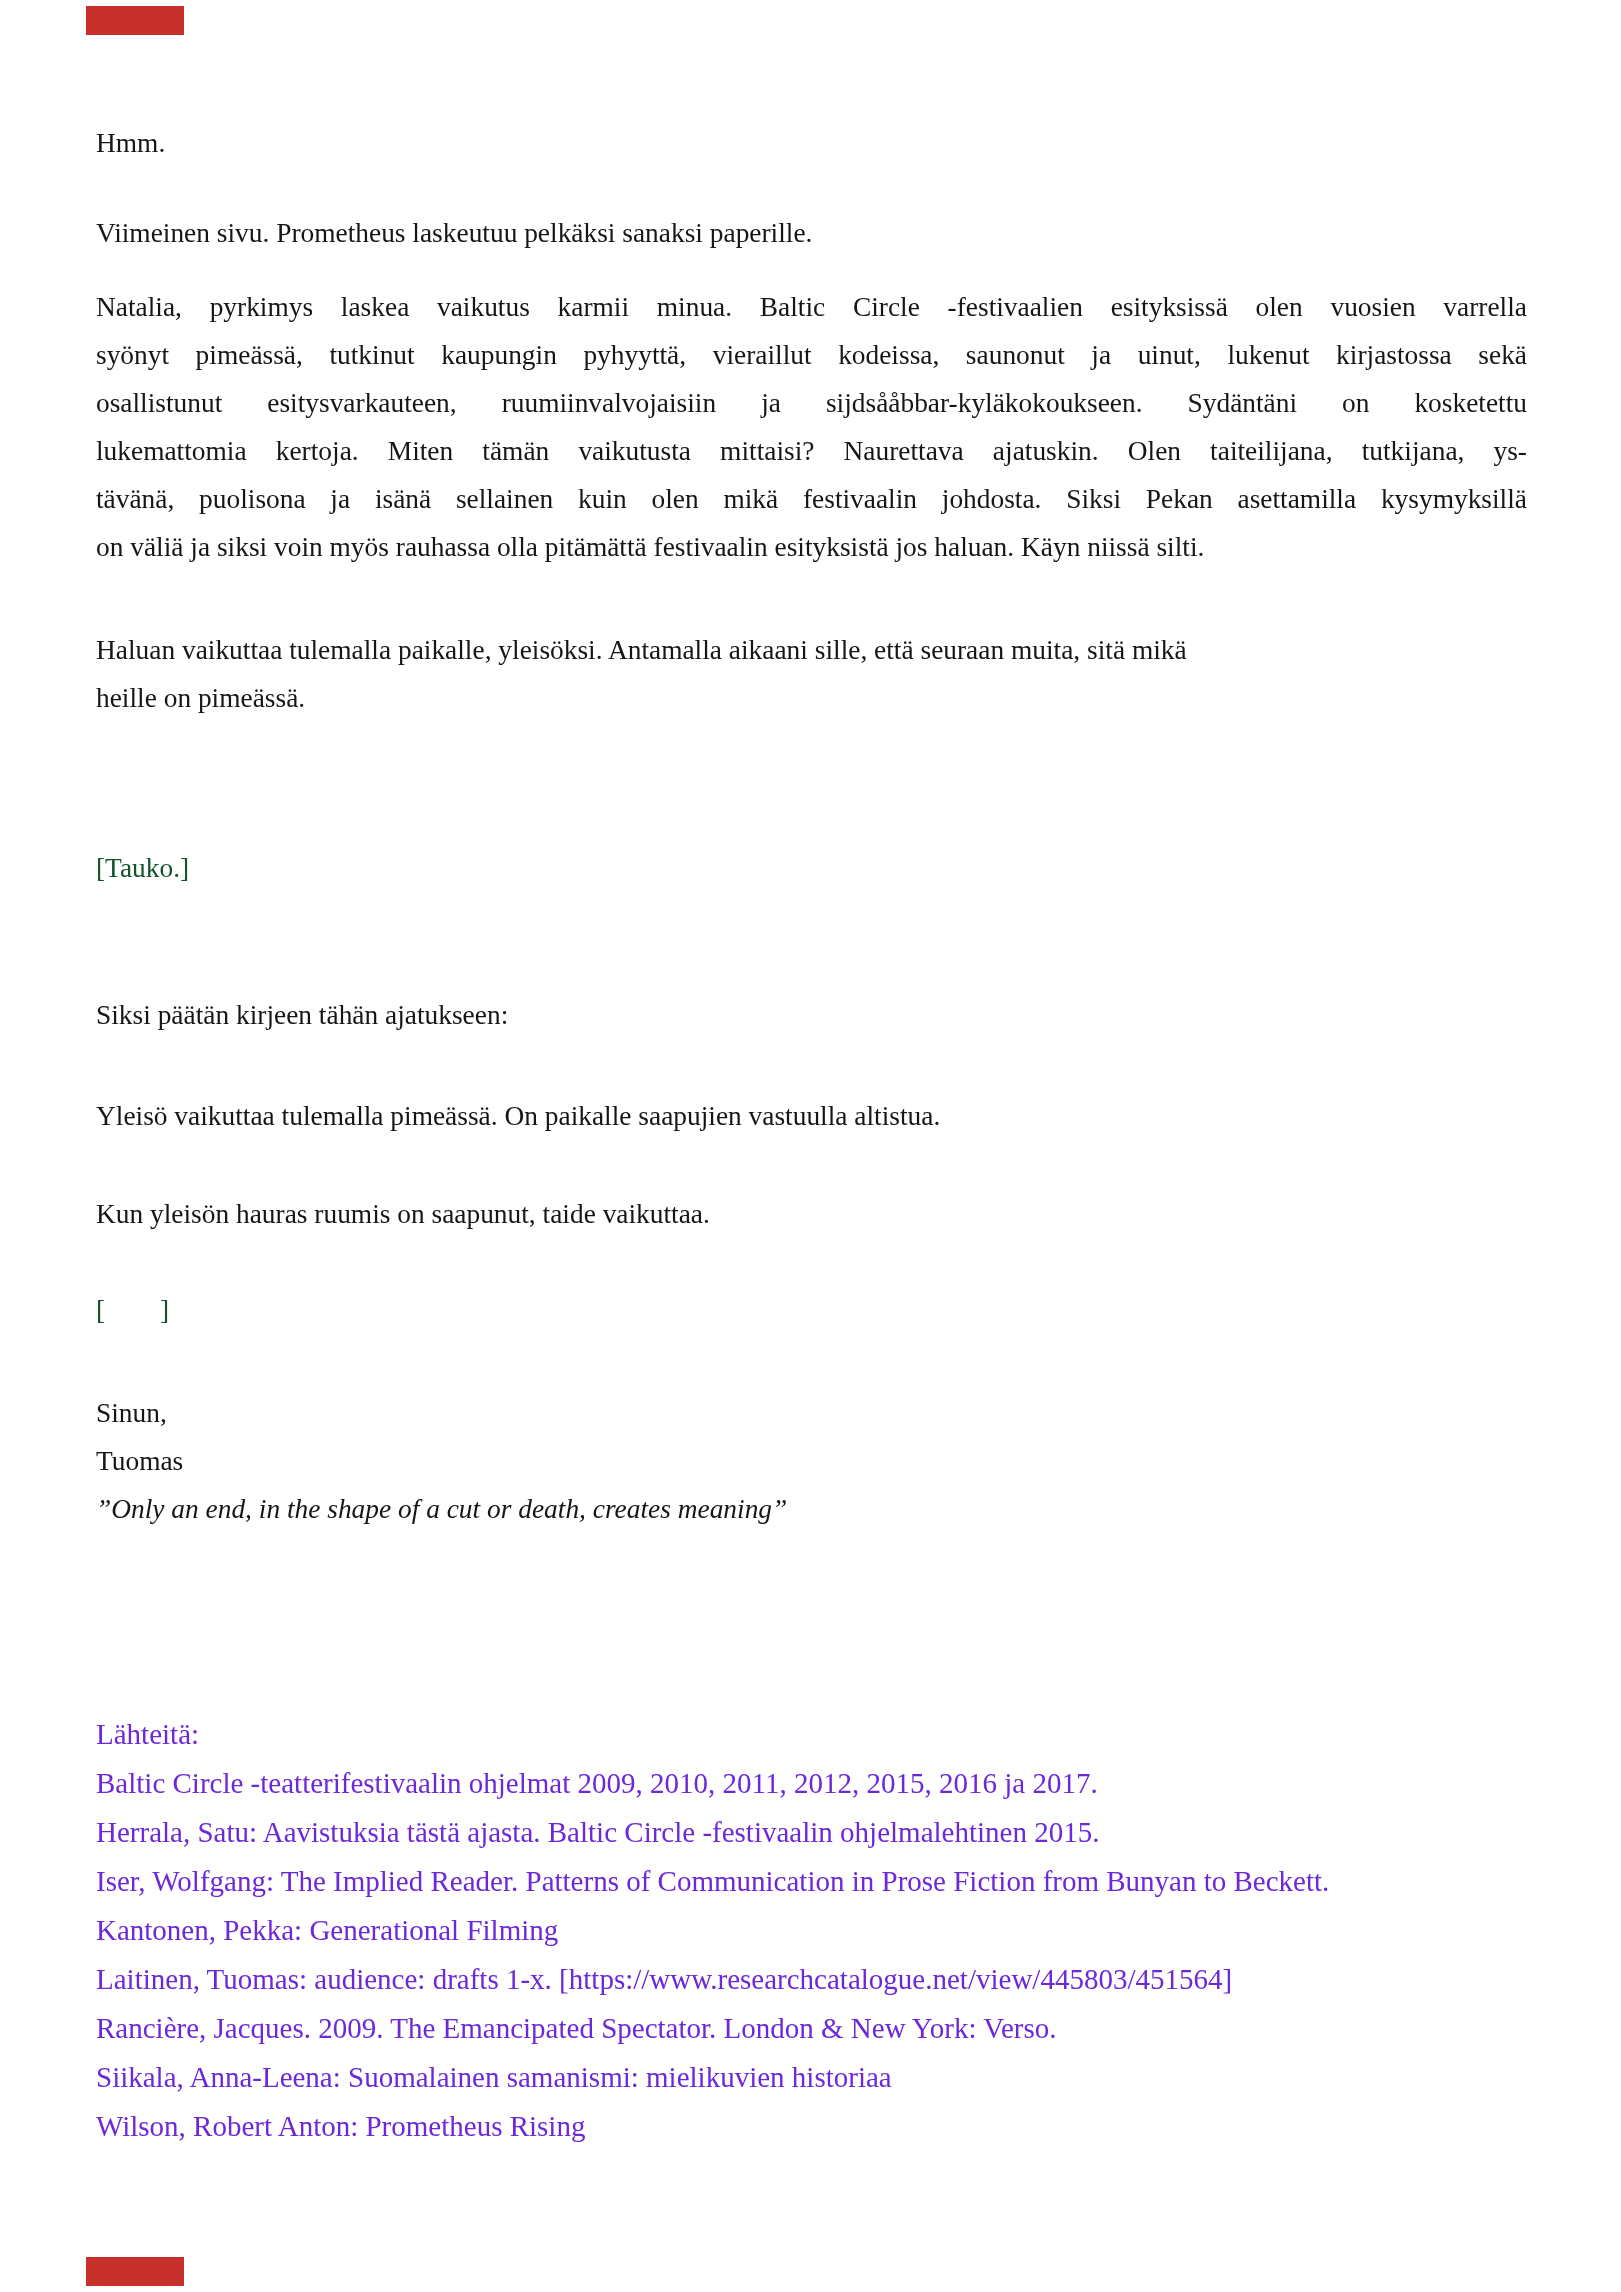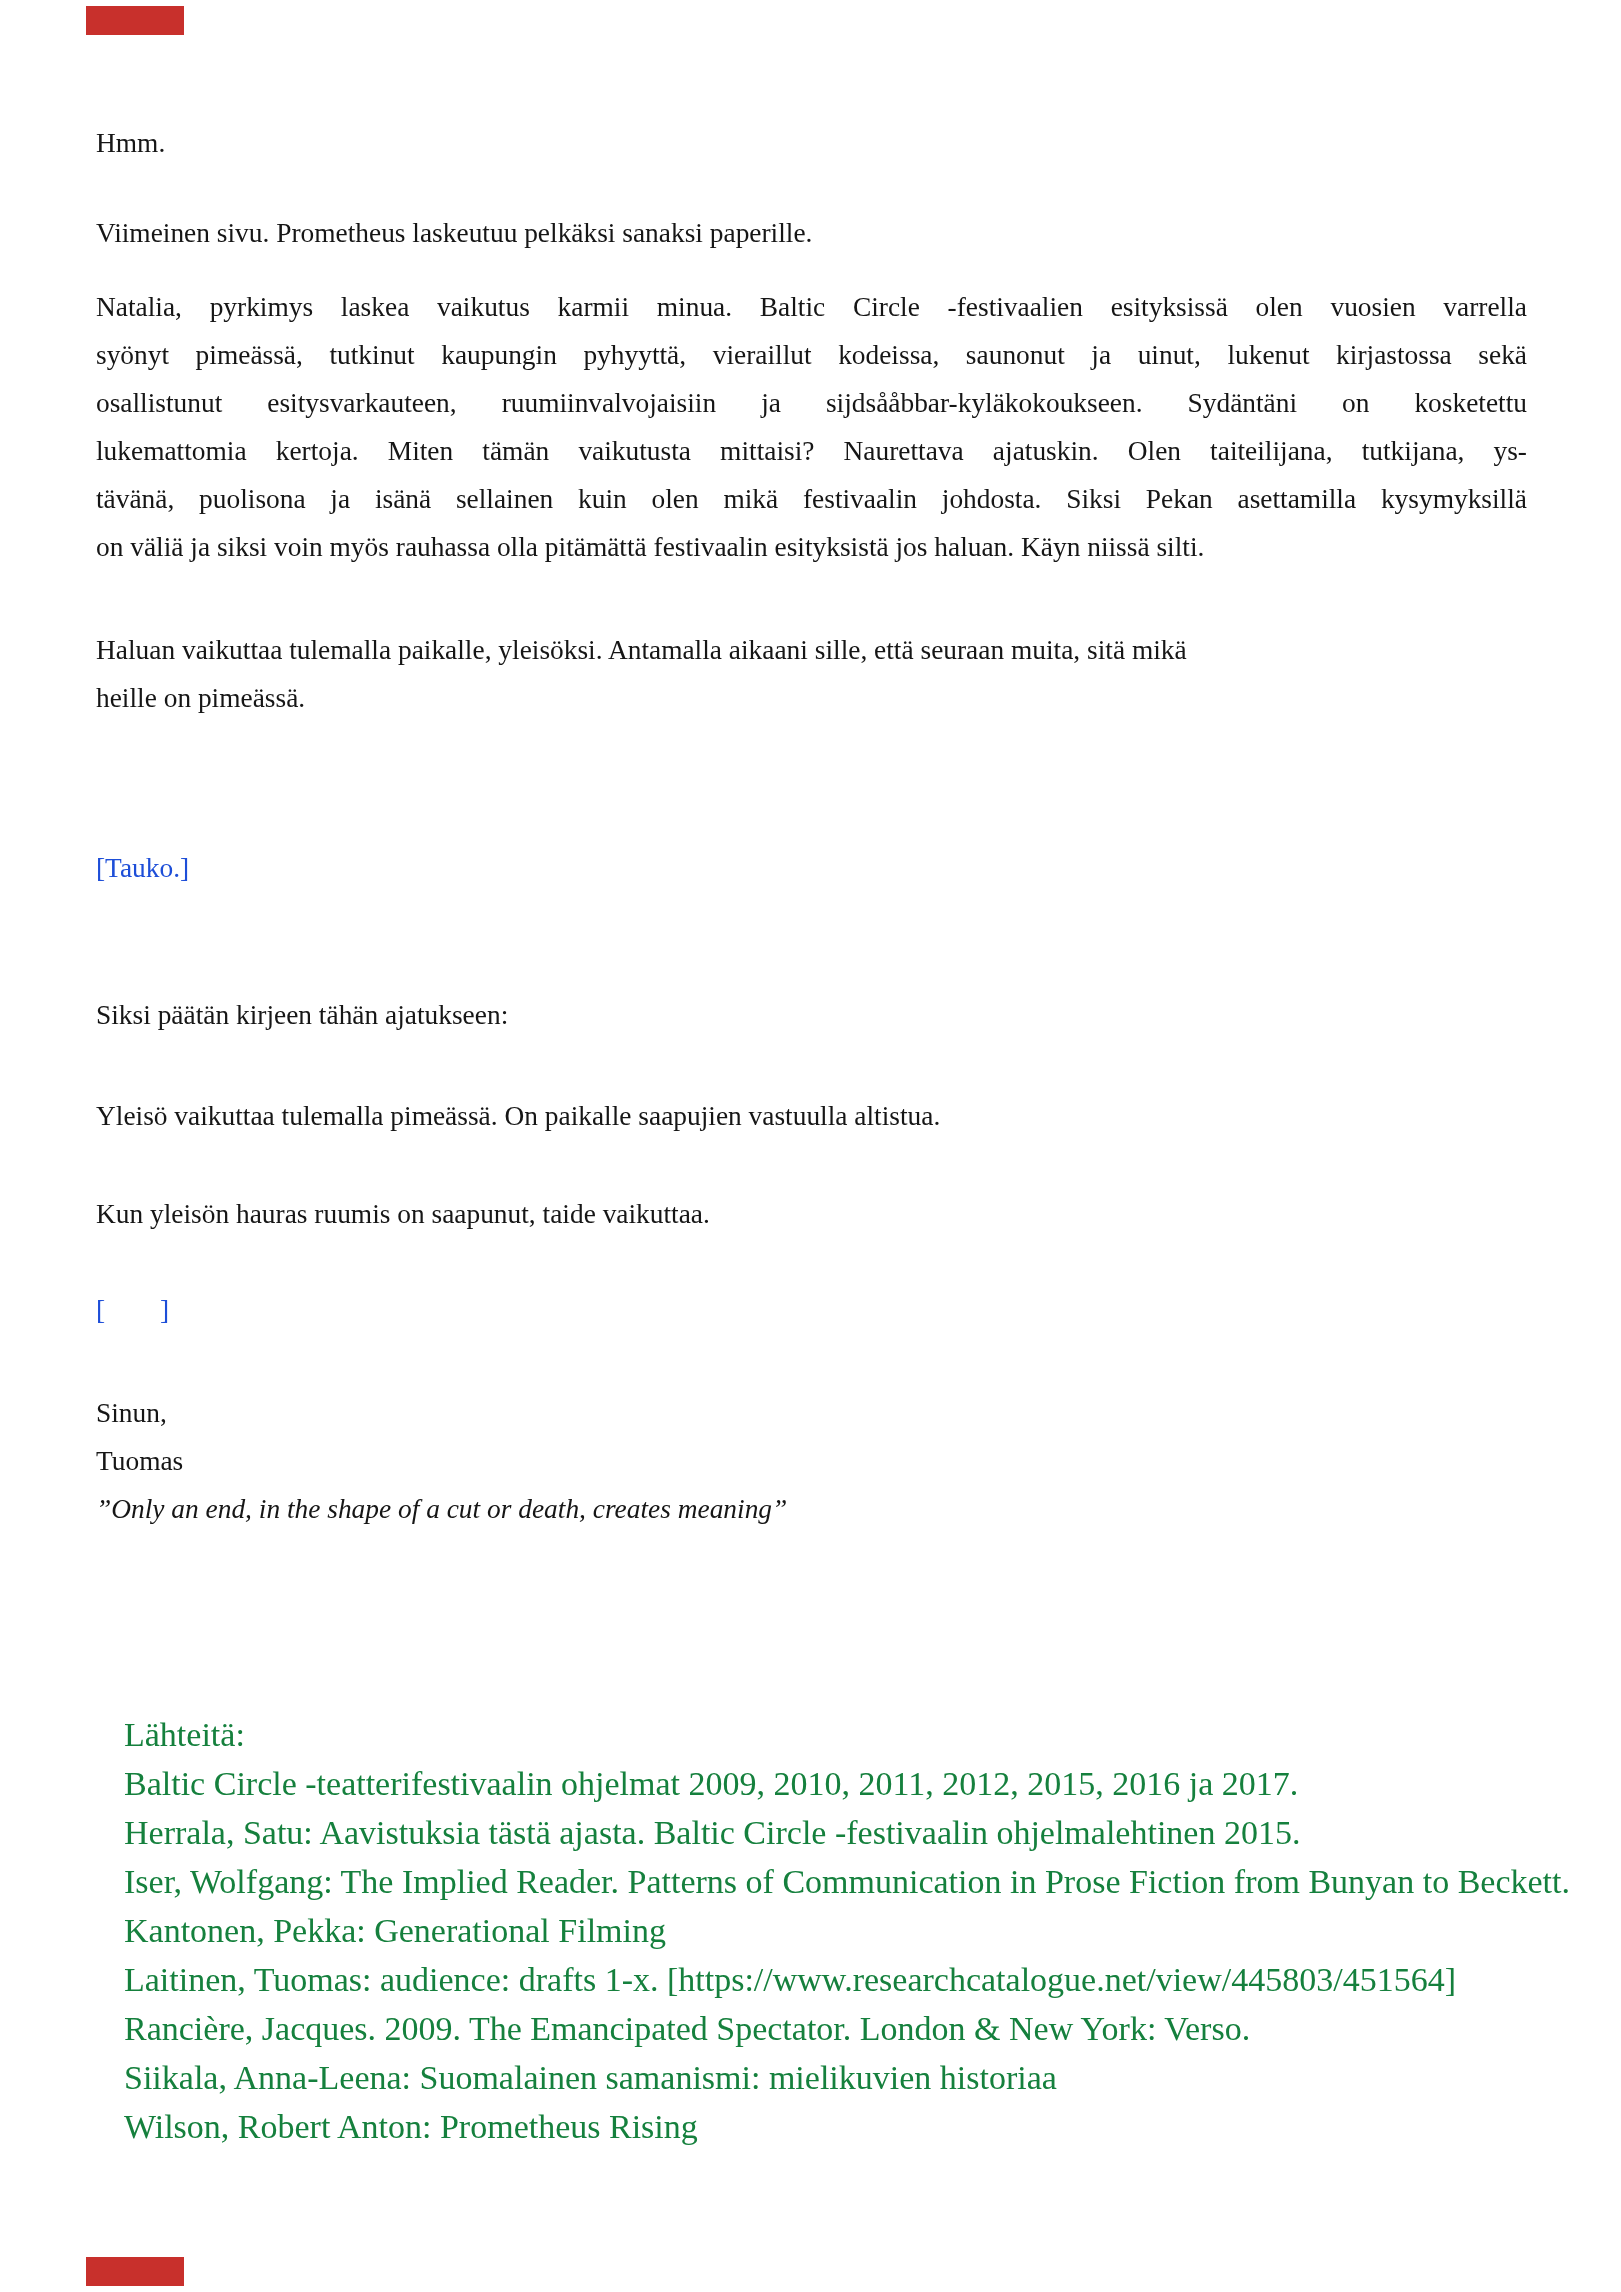--- a/index.html
+++ b/index.html
@@ -47,29 +47,28 @@
 
   .tline { white-space: normal; }
   .justified > .tline {
     text-align: justify;
     text-align-last: justify;
   }
   .justified > .tline:last-child {
     text-align-last: left;
   }
 
-  .red-text { color: #1d4ed8; }
+  .red-text { color: #14532d; }
   .pre { white-space: pre; }
   .quote-line { font-style: italic; }
 
   .b-references {
-    color: #15803d;
-    font-size: 34px;
+    color: #6d28d9;
+    font-size: 29px;
     line-height: 49px;
-    margin-left: 28px;
   }
   .ref-line { white-space: nowrap; }
 </style>
 </head>
 <body>
 
 <div class="page">
 
   <div class="corner-mark top"></div>
 

